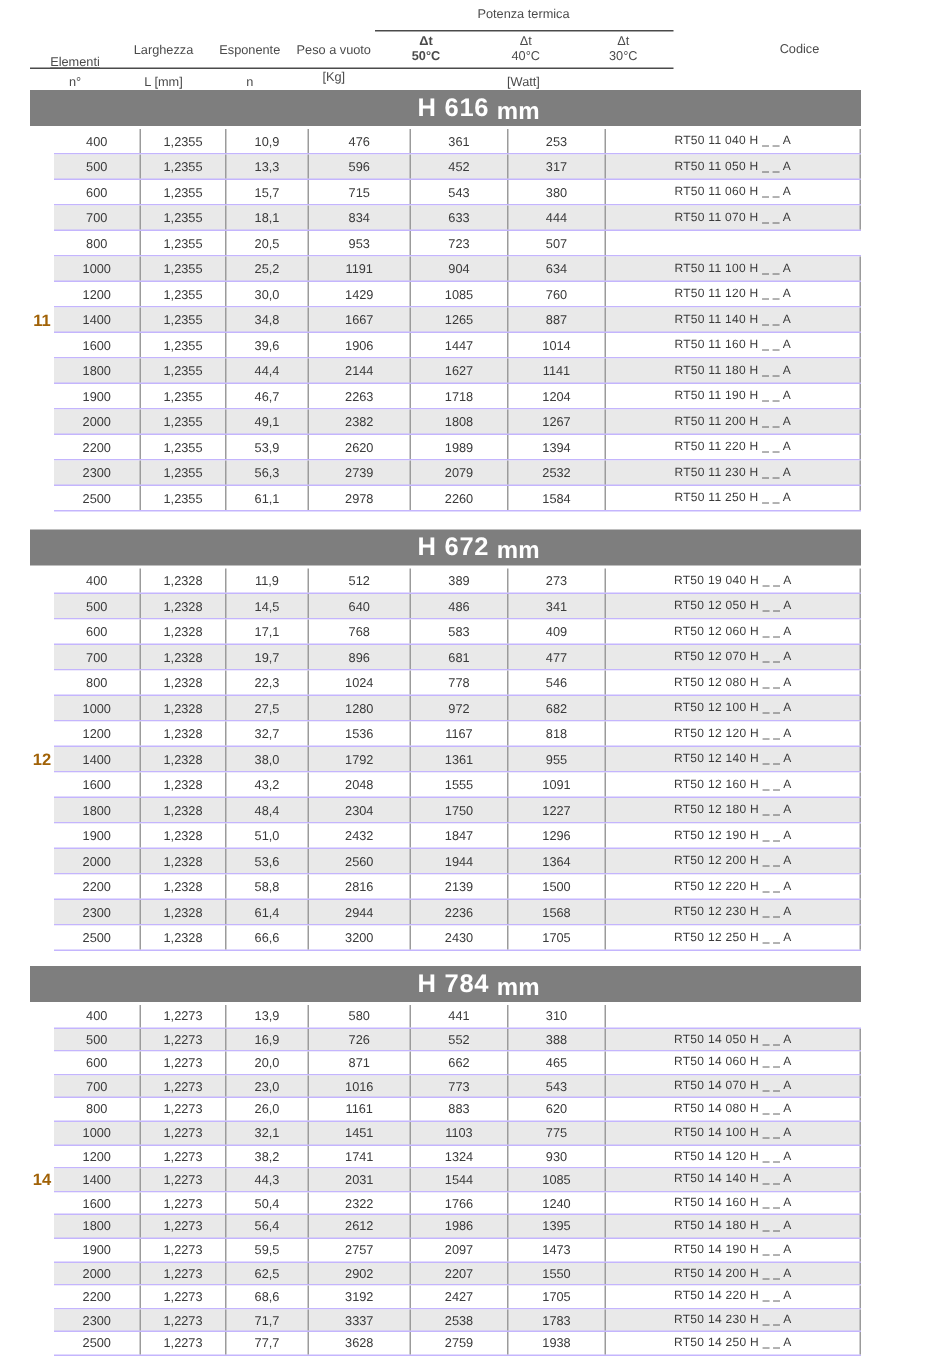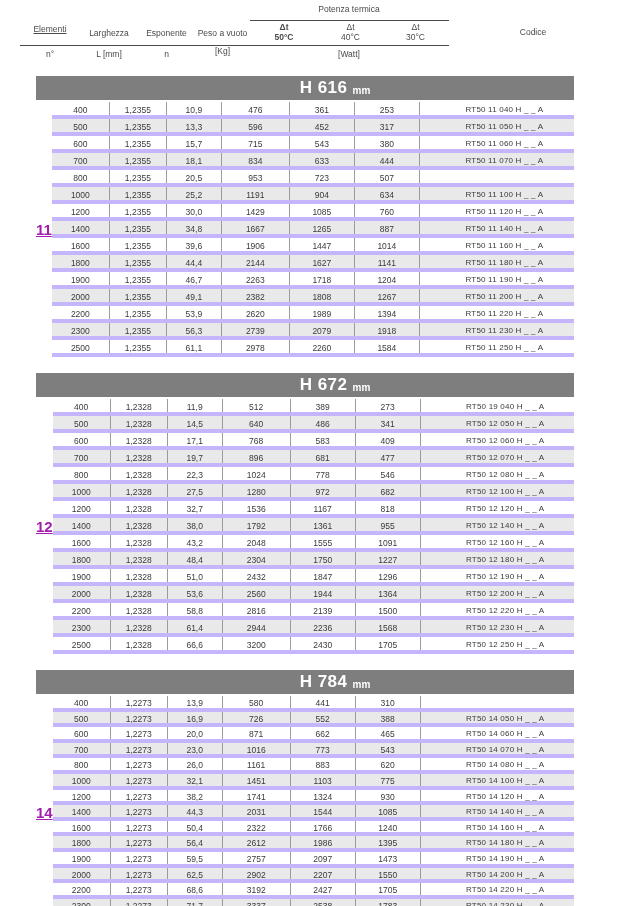--- a/index.html
+++ b/index.html
@@ -10,59 +10,59 @@
     font-family:"Liberation Sans","DejaVu Sans",sans-serif;
     color:#3a3a3a;
     overflow:hidden;
   }
   
   .thead{position:relative;height:60px;}
   .thead .abs{position:absolute;text-align:center;font-size:8.5px;color:#4a4a4a;line-height:10px;white-space:nowrap;}
   .potenza{left:250px;width:198px;top:4px;}
   .hline1{position:absolute;left:250px;width:199px;top:20px;height:1px;background:#4a4a4a;}
   .hline2{position:absolute;left:20px;width:429px;top:45px;height:1px;background:#4a4a4a;}
-  .lab-elementi{left:20px;width:60px;top:24px;text-decoration:underline;}
+  .lab-elementi{left:20px;width:60px;top:36px;text-decoration:underline;}
   .lab-larghezza{left:80px;width:58px;top:28px;}
   .lab-esponente{left:138px;width:57px;top:28px;}
   .lab-peso{left:195px;width:55px;top:28px;}
   .lab-dt{top:22px;}
   .lab-dt .t2{display:block;}
   .dt50{left:250px;width:68px;font-weight:bold;color:#111;}
   .dt40{left:318px;width:65px;}
   .dt30{left:383px;width:65px;}
   .lab-codice{left:448px;width:170px;top:27px;}
   .sub-n{left:20px;width:60px;top:49px;}
   .sub-l{left:80px;width:58px;top:49px;}
   .sub-esp{left:138px;width:57px;top:49px;}
   .sub-kg{left:195px;width:55px;top:46px;}
   .sub-watt{left:250px;width:198px;top:49px;}
   
   .edge-bar{position:absolute;left:614px;top:2px;width:5px;height:82px;background:#141414;}
   
-  .hsection{margin:16px;}
+  .hsection{margin:0;}
   .hsection:nth-child(2){margin-top:12px;}
   .hsection:nth-child(3){margin-top:10px;}
   .banner{
     position:relative;
     margin-left:20px;width:598px;height:24px;
     background:#7e7e7e;
     display:flex;align-items:center;justify-content:center;
   }
   .banner-title{color:#fff;font-weight:bold;font-size:17px;letter-spacing:.5px;line-height:24px;}
-  .banner-unit{color:#fff;font-weight:bold;font-size:10px;margin-left:5px;margin-top:6px;line-height:10px;}
+  .banner-unit{color:#fff;font-weight:bold;font-size:16px;margin-left:5px;margin-top:6px;line-height:10px;}
   .banner-tab{position:absolute;right:-1px;top:0;width:5px;height:24px;background:#141414;}
   .section-body{display:flex;margin-left:20px;margin-top:2px;}
   .elem-col{width:60px;display:flex;align-items:center;justify-content:center;}
-  .elem-count{font-weight:bold;font-size:15px;color:#a21caf;text-decoration:underline;}
+  .elem-count{font-weight:bold;font-size:11px;color:#a16207;}
   .rows{width:538px;}
   .row{
     display:grid;
     grid-template-columns:58px 57px 55px 68px 65px 65px 170px;
     height:17px;box-sizing:border-box;
-    border-bottom:4px solid #c4b5fd;
+    border-bottom:1px solid #c4b5fd;
     background:#ffffff;
   }
   .hsection:nth-child(3) .row{height:15.6px;}
   .row:nth-child(even){background:#e9e9e9;}
   .c{
     display:block;text-align:center;
     font-size:8.5px;color:#3a3a3a;
     line-height:16px;
     border-right:1px solid #9b9b9b;
     box-sizing:border-box;
@@ -240,21 +240,21 @@
     <span class="c c-dt30">1394</span>
     <span class="c c-codice">RT50 11 220 H _ _ A</span>
   </div>
 
   <div class="row">
     <span class="c c-larghezza">2300</span>
     <span class="c c-esponente">1,2355</span>
     <span class="c c-peso">56,3</span>
     <span class="c c-dt50">2739</span>
     <span class="c c-dt40">2079</span>
-    <span class="c c-dt30">1918</span>
+    <span class="c c-dt30">2532</span>
     <span class="c c-codice">RT50 11 230 H _ _ A</span>
   </div>
 
   <div class="row">
     <span class="c c-larghezza">2500</span>
     <span class="c c-esponente">1,2355</span>
     <span class="c c-peso">61,1</span>
     <span class="c c-dt50">2978</span>
     <span class="c c-dt40">2260</span>
     <span class="c c-dt30">1584</span>

